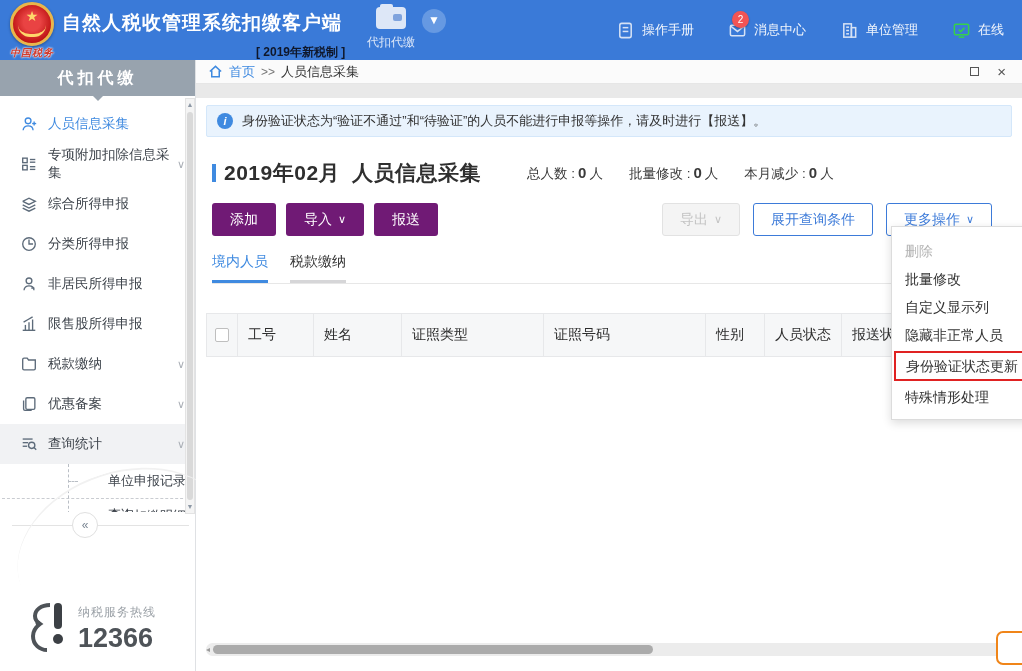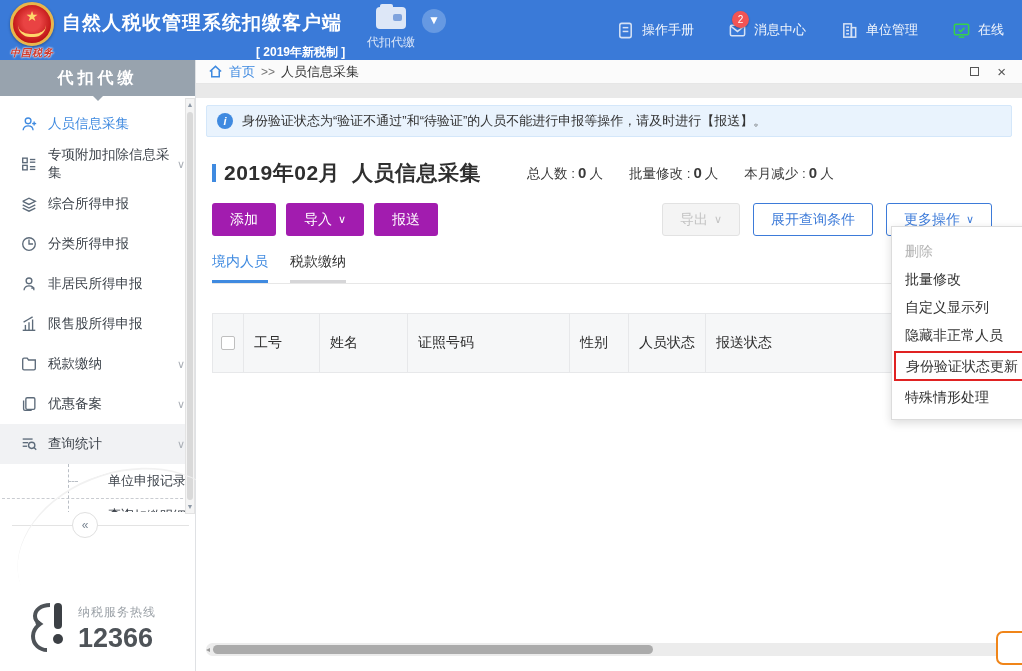--- a/index.html
+++ b/index.html
@@ -11,21 +11,21 @@
   .logo-wrap { position:absolute; left:4px; top:1px; width:56px; height:58px; text-align:center; }
   .emblem { width:44px; height:44px; margin:1px auto 0; border-radius:50%;
     background:radial-gradient(circle at 50% 45%, #e94343 0 30%, #c01616 70%, #8f0d0d 100%);
     border:3px solid #e9b64b; position:relative; box-shadow:0 1px 3px rgba(0,0,0,.35); }
   .emblem .star { position:absolute; left:0; right:0; top:4px; color:#ffd76b; font-size:14px; line-height:14px; }
   .emblem .wing { position:absolute; left:5px; right:5px; bottom:6px; height:12px;
     border-bottom:3px solid #ffd76b; border-radius:0 0 14px 14px; }
   .logo-cn { font-size:10px; font-weight:bold; font-style:italic; color:#d23b2e;
     text-shadow:0 0 2px #fff,0 0 2px #fff; letter-spacing:1px; margin-top:0px; }
   .app-title { position:absolute; left:62px; top:10px; color:#fff; font-size:19px; font-weight:bold; letter-spacing:1px; }
-  .app-subtitle { position:absolute; left:256px; top:44px; color:#ffffff; font-size:12px; font-weight:bold; }
+  .app-subtitle { position:absolute; left:256px; top:44px; color:#0f172a; font-size:12px; font-weight:bold; }
   .module-block { position:absolute; left:356px; top:7px; width:70px; text-align:center; color:#e8eefb; }
   .wallet { width:30px; height:22px; margin:0 auto; background:#dde7f7; border-radius:4px; position:relative; }
   .wallet::before { content:""; position:absolute; right:4px; top:7px; width:9px; height:7px; background:#7fa3dd; border-radius:2px; }
   .wallet::after { content:""; position:absolute; left:4px; top:-3px; width:13px; height:5px; background:#dde7f7; border-radius:2px 2px 0 0; }
   .module-label { font-size:12px; margin-top:5px; color:#dbe6f8; }
   .hdr-chevron { position:absolute; left:422px; top:9px; width:24px; height:24px; border-radius:50%;
     background:#6699e2; color:#fff; font-size:12px; text-align:center; line-height:22px; cursor:pointer; }
   .hdr-nav { position:absolute; right:18px; top:0; height:60px; display:flex; align-items:center; gap:34px; }
   .hdr-nav-item { display:flex; align-items:center; gap:7px; color:#f2f6fc; font-size:13px; cursor:pointer; position:relative; }
   .hdr-ic { width:19px; height:19px; stroke:#d6e2f5; fill:none; stroke-width:1.6; }
@@ -88,32 +88,32 @@
 
   .title-row { display:flex; align-items:center; margin:22px 16px 0; }
   .title-bar { width:4px; height:18px; background:#3f8ae0; margin-right:8px; }
   .panel-title { font-size:21px; font-weight:bold; color:#2f2f2f; letter-spacing:0.5px; }
   .stats { display:flex; gap:26px; margin-left:46px; font-size:13.5px; color:#3a3a3a; }
   .stat b { font-size:15px; margin:0 3px; }
 
   .toolbar { display:flex; align-items:center; margin:16px 30px 0 16px; gap:10px; }
   .btn { height:33px; padding:0 17px; border-radius:3px; font-size:14px; cursor:pointer; border:1px solid transparent;
     display:inline-flex; align-items:center; gap:6px; }
-  .btn.solid { background:#a21caf; color:#fff; }
+  .btn.solid { background:#701a75; color:#fff; }
   .btn.disabled { background:#f4f4f4; color:#c3c3c3; border-color:#e2e2e2; cursor:default; }
   .btn.outline { background:#fff; color:#3d7bd9; border-color:#3d7bd9; }
   .btn .chev { font-size:11px; }
   .tb-right { margin-left:auto; display:flex; gap:13px; }
 
   .tabs { display:flex; gap:22px; margin:17px 16px 0; border-bottom:1px solid #e7e7e7; }
   .tab { font-size:14px; padding-bottom:9px; cursor:pointer; border-bottom:3px solid transparent; }
   .tab.active { color:#3f8ae0; border-bottom-color:#3f8ae0; }
   .tab.inactive { color:#333; border-bottom-color:#d6d6d8; }
 
-  .thead { display:flex; margin:29px 16px 0; height:60px; background:#f6f7f8; border:1px solid #e7e8ea; }
+  .thead { display:flex; margin:29px 10px 0; height:44px; background:#f6f7f8; border:1px solid #e7e8ea; }
   .th { display:flex; align-items:center; padding-left:10px; font-size:14px; color:#2d2d2d; border-right:1px solid #e7e8ea; flex:none; }
   .th.last { border-right:none; flex:1; }
   .th.chk { justify-content:center; padding-left:0; }
   .cb { width:14px; height:14px; border:1px solid #bfbfbf; border-radius:2px; background:#fff; cursor:pointer; }
 
   .hscroll { position:absolute; left:10px; right:10px; top:545px; height:13px; background:#ececec; border-radius:7px; }
   .hscroll .harr { position:absolute; top:0; height:13px; width:8px; color:#9a9a9a; font-size:8px; line-height:13px; cursor:pointer; }
   .hscroll .hthumb { position:absolute; left:7px; top:2px; width:440px; height:9px; background:#ababab; border-radius:5px; cursor:pointer; }
 
   .float-btn { position:absolute; right:-16px; bottom:6px; width:42px; height:34px; background:#fff;
@@ -359,20 +359,21 @@
       <div class="tab active">境内人员</div>
       <div class="tab inactive">税款缴纳</div>
     </div>
 
     <div class="thead">
       <div class="th chk" style="width:31px">
         <div class="cb"></div>
       </div>
       <div class="th" style="width:76px">工号</div>
       <div class="th" style="width:88px">姓名</div>
+      <div class="th" style="width:142px">证照类型</div>
       <div class="th" style="width:162px">证照号码</div>
       <div class="th" style="width:59px">性别</div>
       <div class="th" style="width:77px">人员状态</div>
       <div class="th last">报送状态</div>
     </div>
 
     <div class="hscroll">
       <div class="harr" style="left:0">◂</div>
       <div class="hthumb"></div>
       <div class="harr" style="right:0">▸</div>

